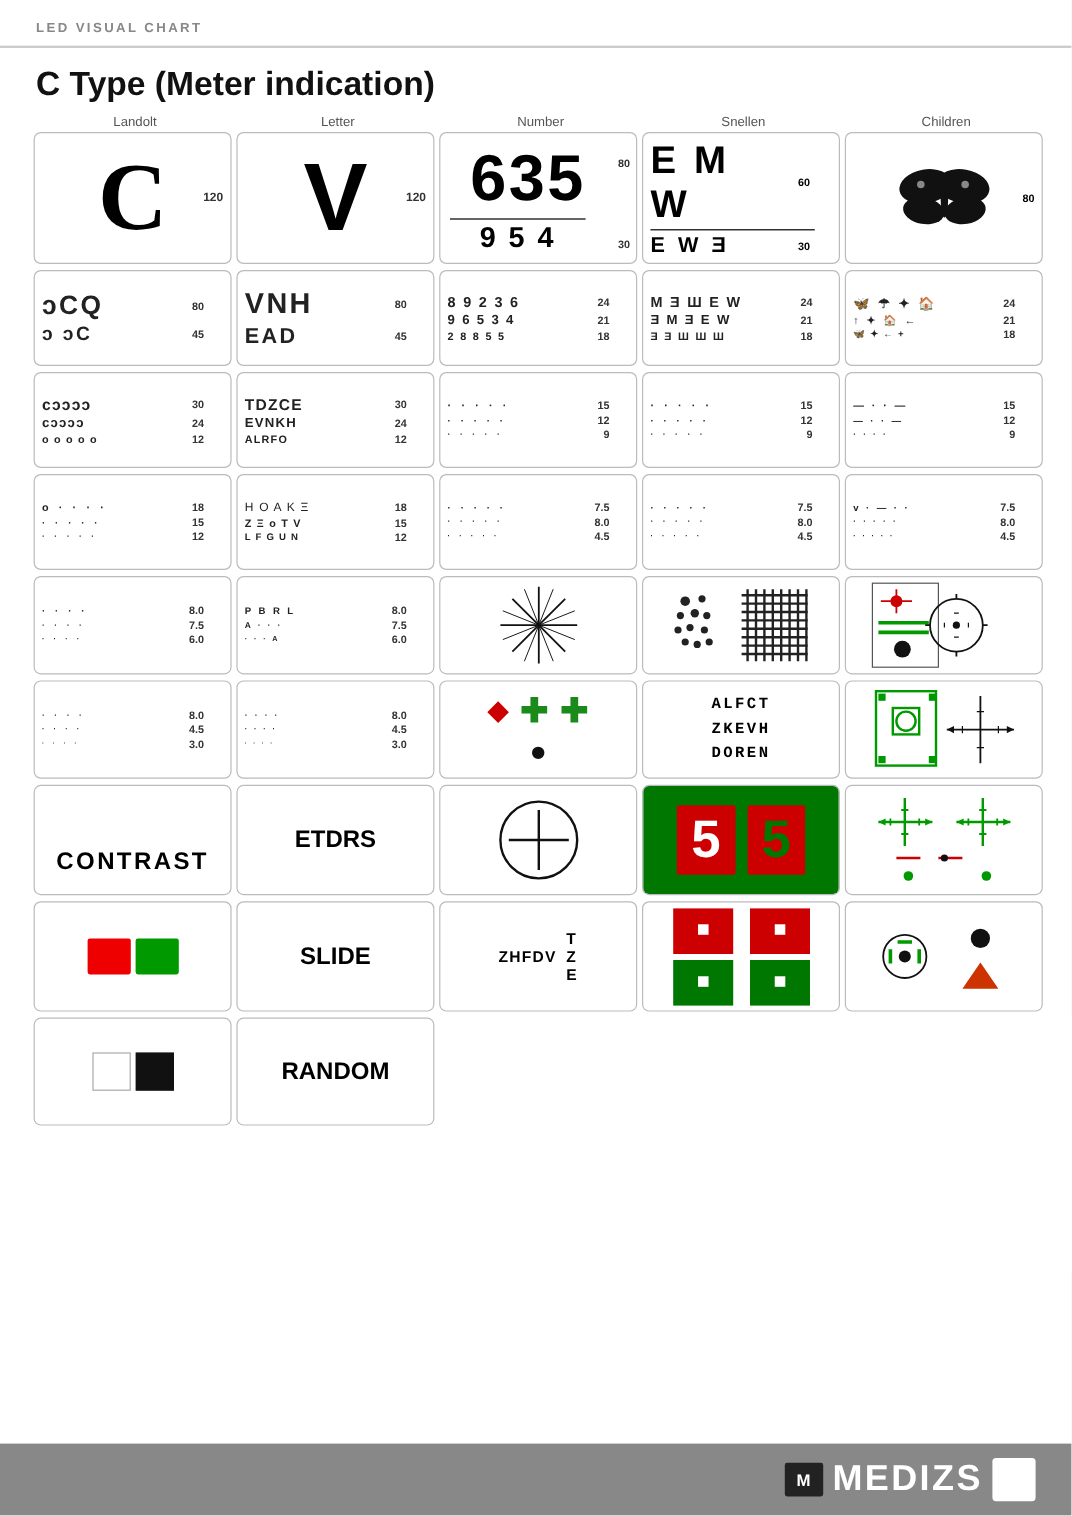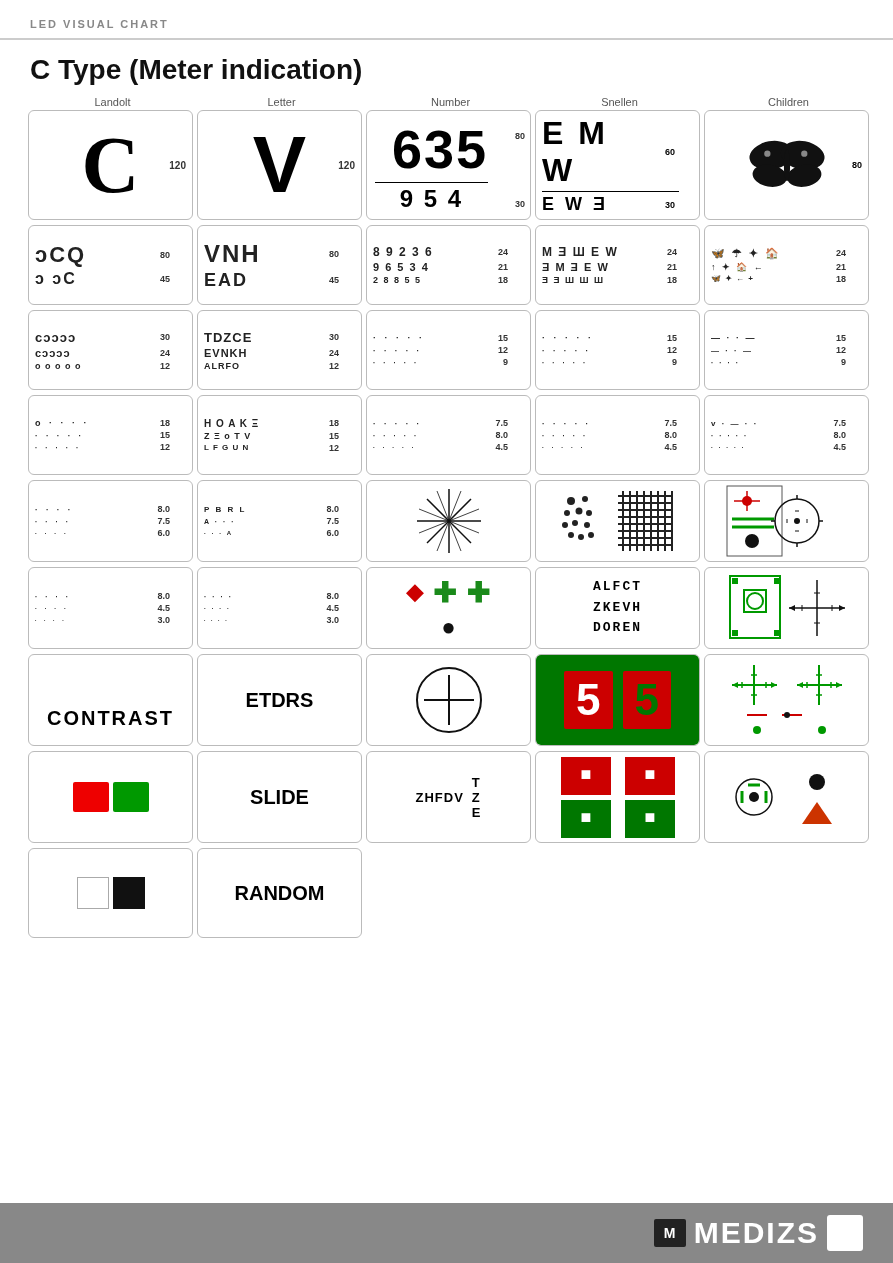--- a/index.html
+++ b/index.html
@@ -562,21 +562,21 @@
             <div class="row-with-num">
               <span class="row-text" style="font-size:7px;letter-spacing:3px;">· · · · ·</span>
               <span class="row-num">12</span>
             </div>
           </div>
         </div>
 
         <div class="cell">
           <div class="rows-wrap">
             <div class="row-with-num">
-              <span class="row-text" style="font-size:10px;font-weight:700;letter-spacing:1px;">H O A K Ξ</span>
+              <span class="row-text" style="font-size:10px;font-weight:400;letter-spacing:1px;">H O A K Ξ</span>
               <span class="row-num">18</span>
             </div>
             <div class="row-with-num">
               <span class="row-text" style="font-size:9px;font-weight:700;letter-spacing:1px;">Z Ξ o T V</span>
               <span class="row-num">15</span>
             </div>
             <div class="row-with-num">
               <span class="row-text" style="font-size:8px;font-weight:700;letter-spacing:1px;">L F G U N</span>
               <span class="row-num">12</span>
             </div>

